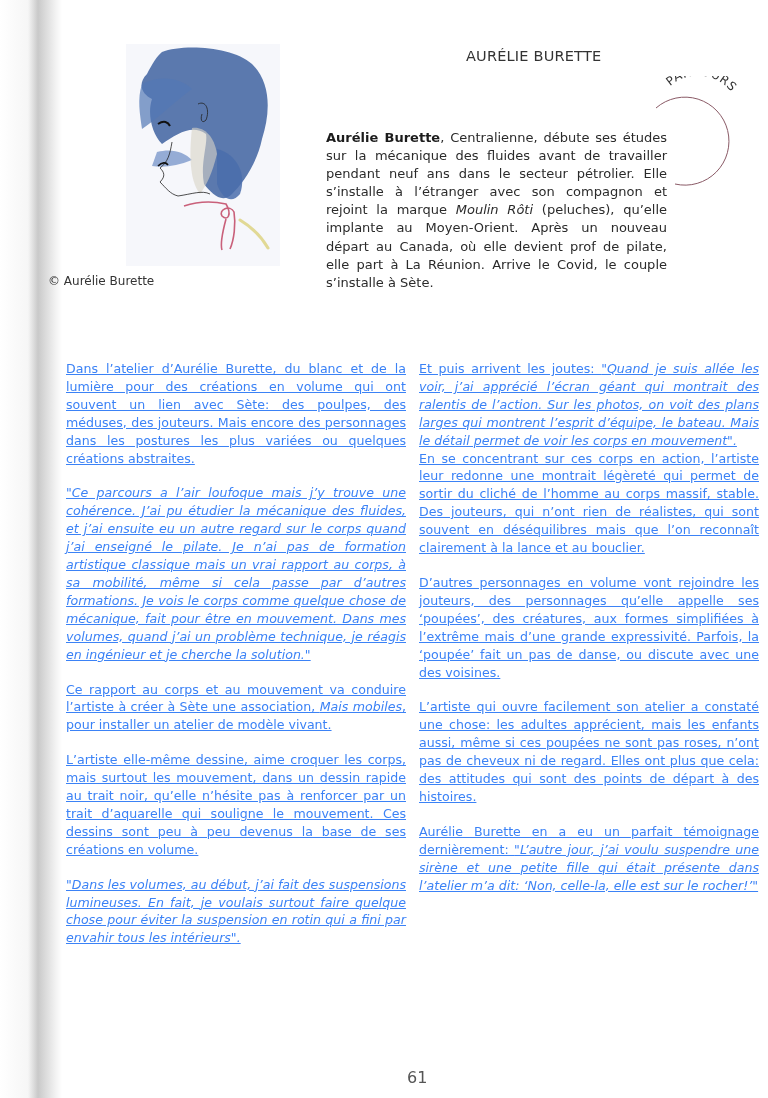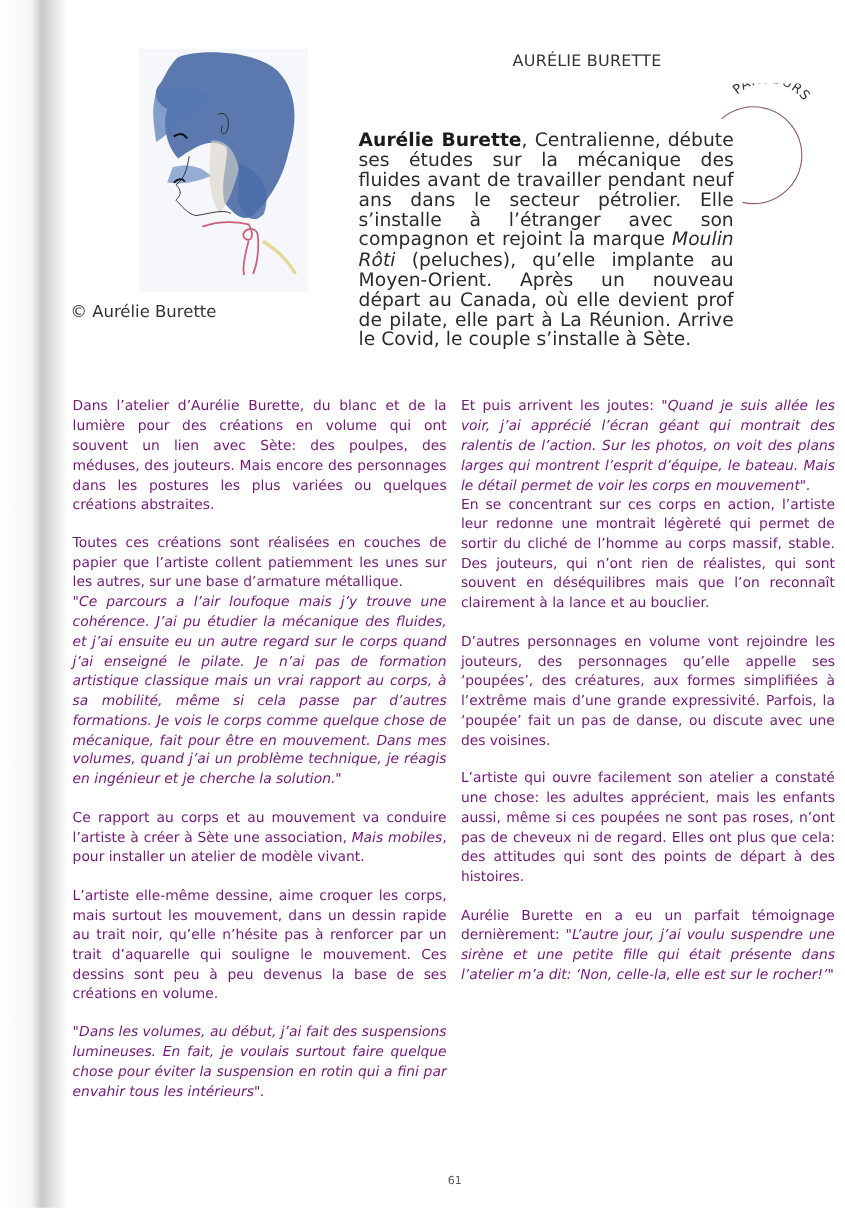--- a/index.html
+++ b/index.html
@@ -15,43 +15,44 @@
   }
   .title {
     position: absolute; left: 466px; top: 48px;
     font-size: 14.5px; letter-spacing: 0.2px; color: #333;
     font-family: "DejaVu Sans", sans-serif;
   }
   .illustration {
     position: absolute; left: 122px; top: 44px; width: 160px; height: 222px;
   }
   .caption {
-    position: absolute; left: 64px; top: 274px; font-size: 15px; color: #333;
+    position: absolute; left: 48px; top: 274px; font-size: 12px; color: #333;
   }
   .intro {
-    position: absolute; left: 326px; top: 119px; width: 341px;
-    font-size: 17px; line-height: 18.1px; text-align: justify;
+    position: absolute; left: 326px; top: 129px; width: 341px;
+    font-size: 13px; line-height: 18.1px; text-align: justify;
     color: #2b2b2b;
   }
   .intro b { font-weight: bold; color: #1c1c1c; }
   .parcours {
     position: absolute; left: 630px; top: 76px; width: 120px; height: 120px;
   }
   .col {
     position: absolute; top: 360px; width: 340px;
     font-size: 12.6px; line-height: 17.9px; text-align: justify;
-    color: #701a75;
+    color: #3b82f6;
+    text-decoration: underline;
   }
   .col-left { left: 66px; }
   .col-right { left: 419px; }
   .col p { margin: 0 0 17px 0; }
   .col p.tight { margin-bottom: 0; }
   .col .q { font-style: italic; }
   .page-num {
-    position: absolute; left: 407px; top: 1068px; font-size: 10px; color: #555;
+    position: absolute; left: 407px; top: 1068px; font-size: 16px; color: #555;
   }
 </style>
 </head>
 <body>
 
 <div class="gutter"></div>
 
 <div class="title">AURÉLIE BURETTE</div>
 
 <div class="illustration">
@@ -87,21 +88,20 @@
     </text>
   </svg>
 </div>
 
 <div class="intro">
   <b>Aurélie Burette</b><span>, Centralienne, débute ses études sur la mécanique des fluides avant de travailler pendant neuf ans dans le secteur pétrolier. Elle s’installe à l’étranger avec son compagnon et rejoint la marque </span><i>Moulin Rôti</i><span> (peluches), qu’elle implante au Moyen-Orient. Après un nouveau départ au Canada, où elle devient prof de pilate, elle part à La Réunion. Arrive le Covid, le couple s’installe à Sète.</span>
 </div>
 
 <div class="col col-left">
   <p>Dans l’atelier d’Aurélie Burette, du blanc et de la lumière pour des créations en volume qui ont souvent un lien avec Sète: des poulpes, des méduses, des jouteurs. Mais encore des personnages dans les postures les plus variées ou quelques créations abstraites.</p>
-  <p class="tight">Toutes ces créations sont réalisées en couches de papier que l’artiste collent patiemment les unes sur les autres, sur une base d’armature métallique.</p>
   <p class="q">"Ce parcours a l’air loufoque mais j’y trouve une cohérence. J’ai pu étudier la mécanique des fluides, et j’ai ensuite eu un autre regard sur le corps quand j’ai enseigné le pilate. Je n’ai pas de formation artistique classique mais un vrai rapport au corps, à sa mobilité, même si cela passe par d’autres formations. Je vois le corps comme quelque chose de mécanique, fait pour être en mouvement. Dans mes volumes, quand j’ai un problème technique, je réagis en ingénieur et je cherche la solution."</p>
   <p><span>Ce rapport au corps et au mouvement va conduire l’artiste à créer à Sète une association, </span><i>Mais mobiles</i><span>, pour installer un atelier de modèle vivant.</span></p>
   <p>L’artiste elle-même dessine, aime croquer les corps, mais surtout les mouvement, dans un dessin rapide au trait noir, qu’elle n’hésite pas à renforcer par un trait d’aquarelle qui souligne le mouvement. Ces dessins sont peu à peu devenus la base de ses créations en volume.</p>
   <p class="q">"Dans les volumes, au début, j’ai fait des suspensions lumineuses. En fait, je voulais surtout faire quelque chose pour éviter la suspension en rotin qui a fini par envahir tous les intérieurs".</p>
 </div>
 
 <div class="col col-right">
   <p class="tight"><span>Et puis arrivent les joutes: </span><i>"Quand je suis allée les voir, j’ai apprécié l’écran géant qui montrait des ralentis de l’action. Sur les photos, on voit des plans larges qui montrent l’esprit d’équipe, le bateau. Mais le détail permet de voir les corps en mouvement".</i></p>
   <p>En se concentrant sur ces corps en action, l’artiste leur redonne une montrait légèreté qui permet de sortir du cliché de l’homme au corps massif, stable. Des jouteurs, qui n’ont rien de réalistes, qui sont souvent en déséquilibres mais que l’on reconnaît clairement à la lance et au bouclier.</p>
   <p>D’autres personnages en volume vont rejoindre les jouteurs, des personnages qu’elle appelle ses ‘poupées’, des créatures, aux formes simplifiées à l’extrême mais d’une grande expressivité. Parfois, la ‘poupée’ fait un pas de danse, ou discute avec une des voisines.</p>

